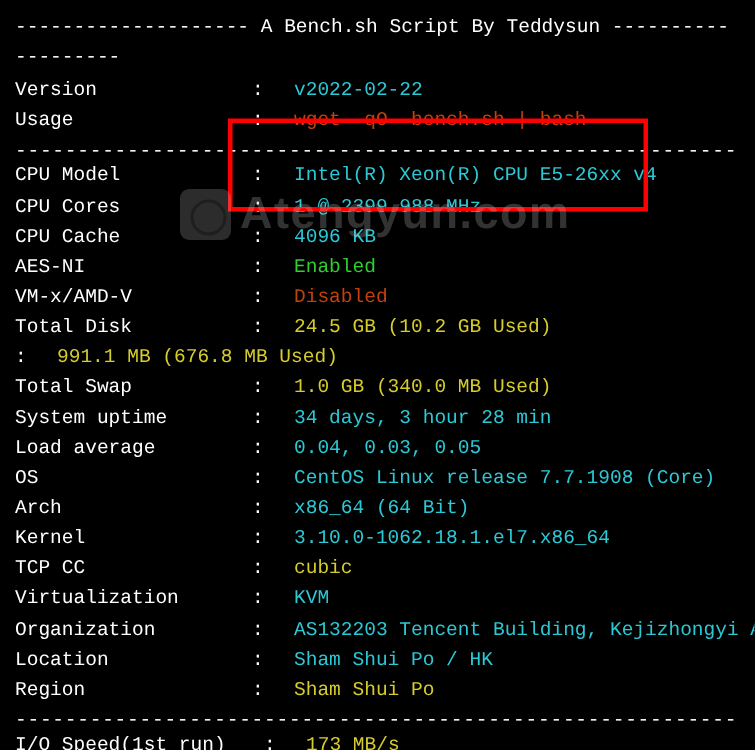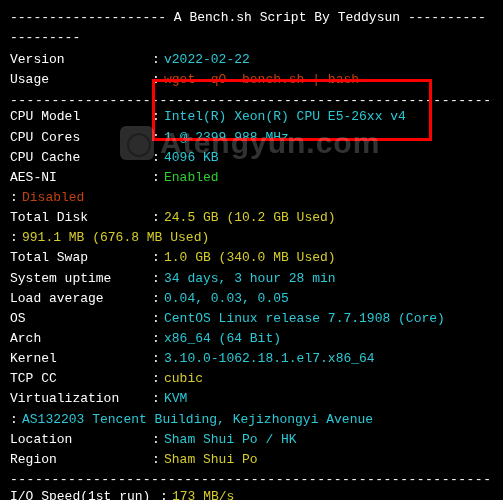--- a/index.html
+++ b/index.html
@@ -25,20 +25,21 @@
     .dashes {
       color: #fff;
       letter-spacing: 0.5px;
       height: 1.3em;
       overflow: hidden;
       white-space: nowrap;
     }
     .row {
       display: flex;
       white-space: nowrap;
+      gap: 16px;
     }
     .label {
       color: #fff;
       width: 142px;
       flex-shrink: 0;
     }
     .colon {
       color: #fff;
       width: 12px;
       flex-shrink: 0;
@@ -129,20 +130,21 @@
       <span class="label">CPU Cache</span>
       <span class="colon">: </span>
       <span class="val cyan">4096 KB</span>
     </div>
     <div class="row">
       <span class="label">AES-NI</span>
       <span class="colon">: </span>
       <span class="val green">Enabled</span>
     </div>
     <div class="row">
+      <span class="label">VM-x/AMD-V</span>
       <span class="colon">: </span>
       <span class="val red">Disabled</span>
     </div>
     <div class="row">
       <span class="label">Total Disk</span>
       <span class="colon">: </span>
       <span class="val yellow">24.5 GB (10.2 GB Used)</span>
     </div>
     <div class="row">
       <span class="colon">: </span>
@@ -182,20 +184,21 @@
       <span class="label">TCP CC</span>
       <span class="colon">: </span>
       <span class="val yellow">cubic</span>
     </div>
     <div class="row">
       <span class="label">Virtualization</span>
       <span class="colon">: </span>
       <span class="val cyan">KVM</span>
     </div>
     <div class="row">
+      <span class="label">Organization</span>
       <span class="colon">: </span>
       <span class="val cyan">AS132203 Tencent Building, Kejizhongyi Avenue</span>
     </div>
     <div class="row">
       <span class="label">Location</span>
       <span class="colon">: </span>
       <span class="val cyan">Sham Shui Po / HK</span>
     </div>
     <div class="row">
       <span class="label">Region</span>

